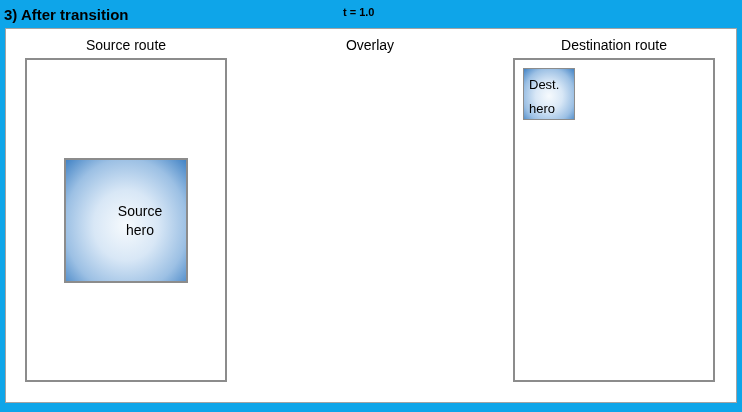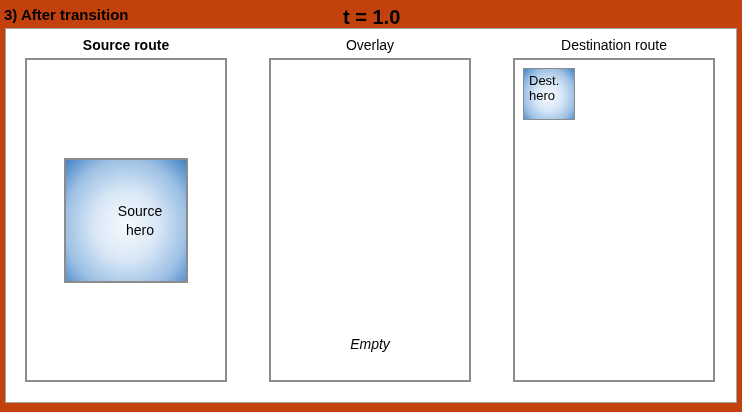--- a/index.html
+++ b/index.html
@@ -9,52 +9,52 @@
     color: #000000;
     width: 742px;
     height: 412px;
     position: relative;
     overflow: hidden;
   }
   .stage {
     position: absolute;
     left: 0; top: 0;
     width: 742px; height: 412px;
-    background: #c2410c;
+    background: #0ea5e9;
   }
   .title {
     position: absolute;
     left: 4px; top: 6px;
     font-size: 15px;
     font-weight: bold;
     white-space: nowrap;
   }
   .time-label {
     position: absolute;
     left: 343px; top: 6px;
-    font-size: 20px;
+    font-size: 11px;
     font-weight: bold;
     white-space: nowrap;
   }
   .outer-box {
     position: absolute;
     left: 5px; top: 28px;
     width: 732px; height: 375px;
     border: 1.5px solid #a3a3a3;
     background: #ffffff;
   }
   .panel-label {
     position: absolute;
     top: 37px;
     width: 202px;
     text-align: center;
     font-size: 14px;
     white-space: nowrap;
   }
-  .panel-label.src  { left: 25px; font-weight: bold; }
+  .panel-label.src  { left: 25px; }
   .panel-label.ovl  { left: 269px; }
   .panel-label.dst  { left: 513px; }
   .panel {
     position: absolute;
     top: 58px;
     width: 202px; height: 324px;
     border: 2px solid #8c8c8c;
     background: #ffffff;
   }
   .panel.src { left: 25px; }
@@ -76,21 +76,21 @@
     text-align: center;
     font-size: 14px;
     line-height: 19px;
     padding-left: 28px;
   }
   .hero.dst-hero {
     left: 8px; top: 8px;            
     width: 52px; height: 52px;
     border-width: 1.5px;
     font-size: 13px;
-    line-height: 15px;
+    line-height: 24px;
     padding: 4px 0 0 5px;
     text-align: left;
   }
   .empty-label {
     position: absolute;
     left: 0; top: 276px;            
     width: 100%;
     text-align: center;
     font-style: italic;
     font-size: 14px;
@@ -111,22 +111,19 @@
 
   <div class="panel-label dst">Destination route</div>
 
   <div class="panel-label ovl">Overlay</div>
 
   <div class="panel src">
     <div class="hero src-hero">Source
 hero</div>
   </div>
 
-  <div class="panel ovl">
-    <div class="empty-label">Empty</div>
-  </div>
 
   <div class="panel dst">
     <div class="hero dst-hero">Dest.
 hero</div>
   </div>
 
 </div>
 
 </body></html>

